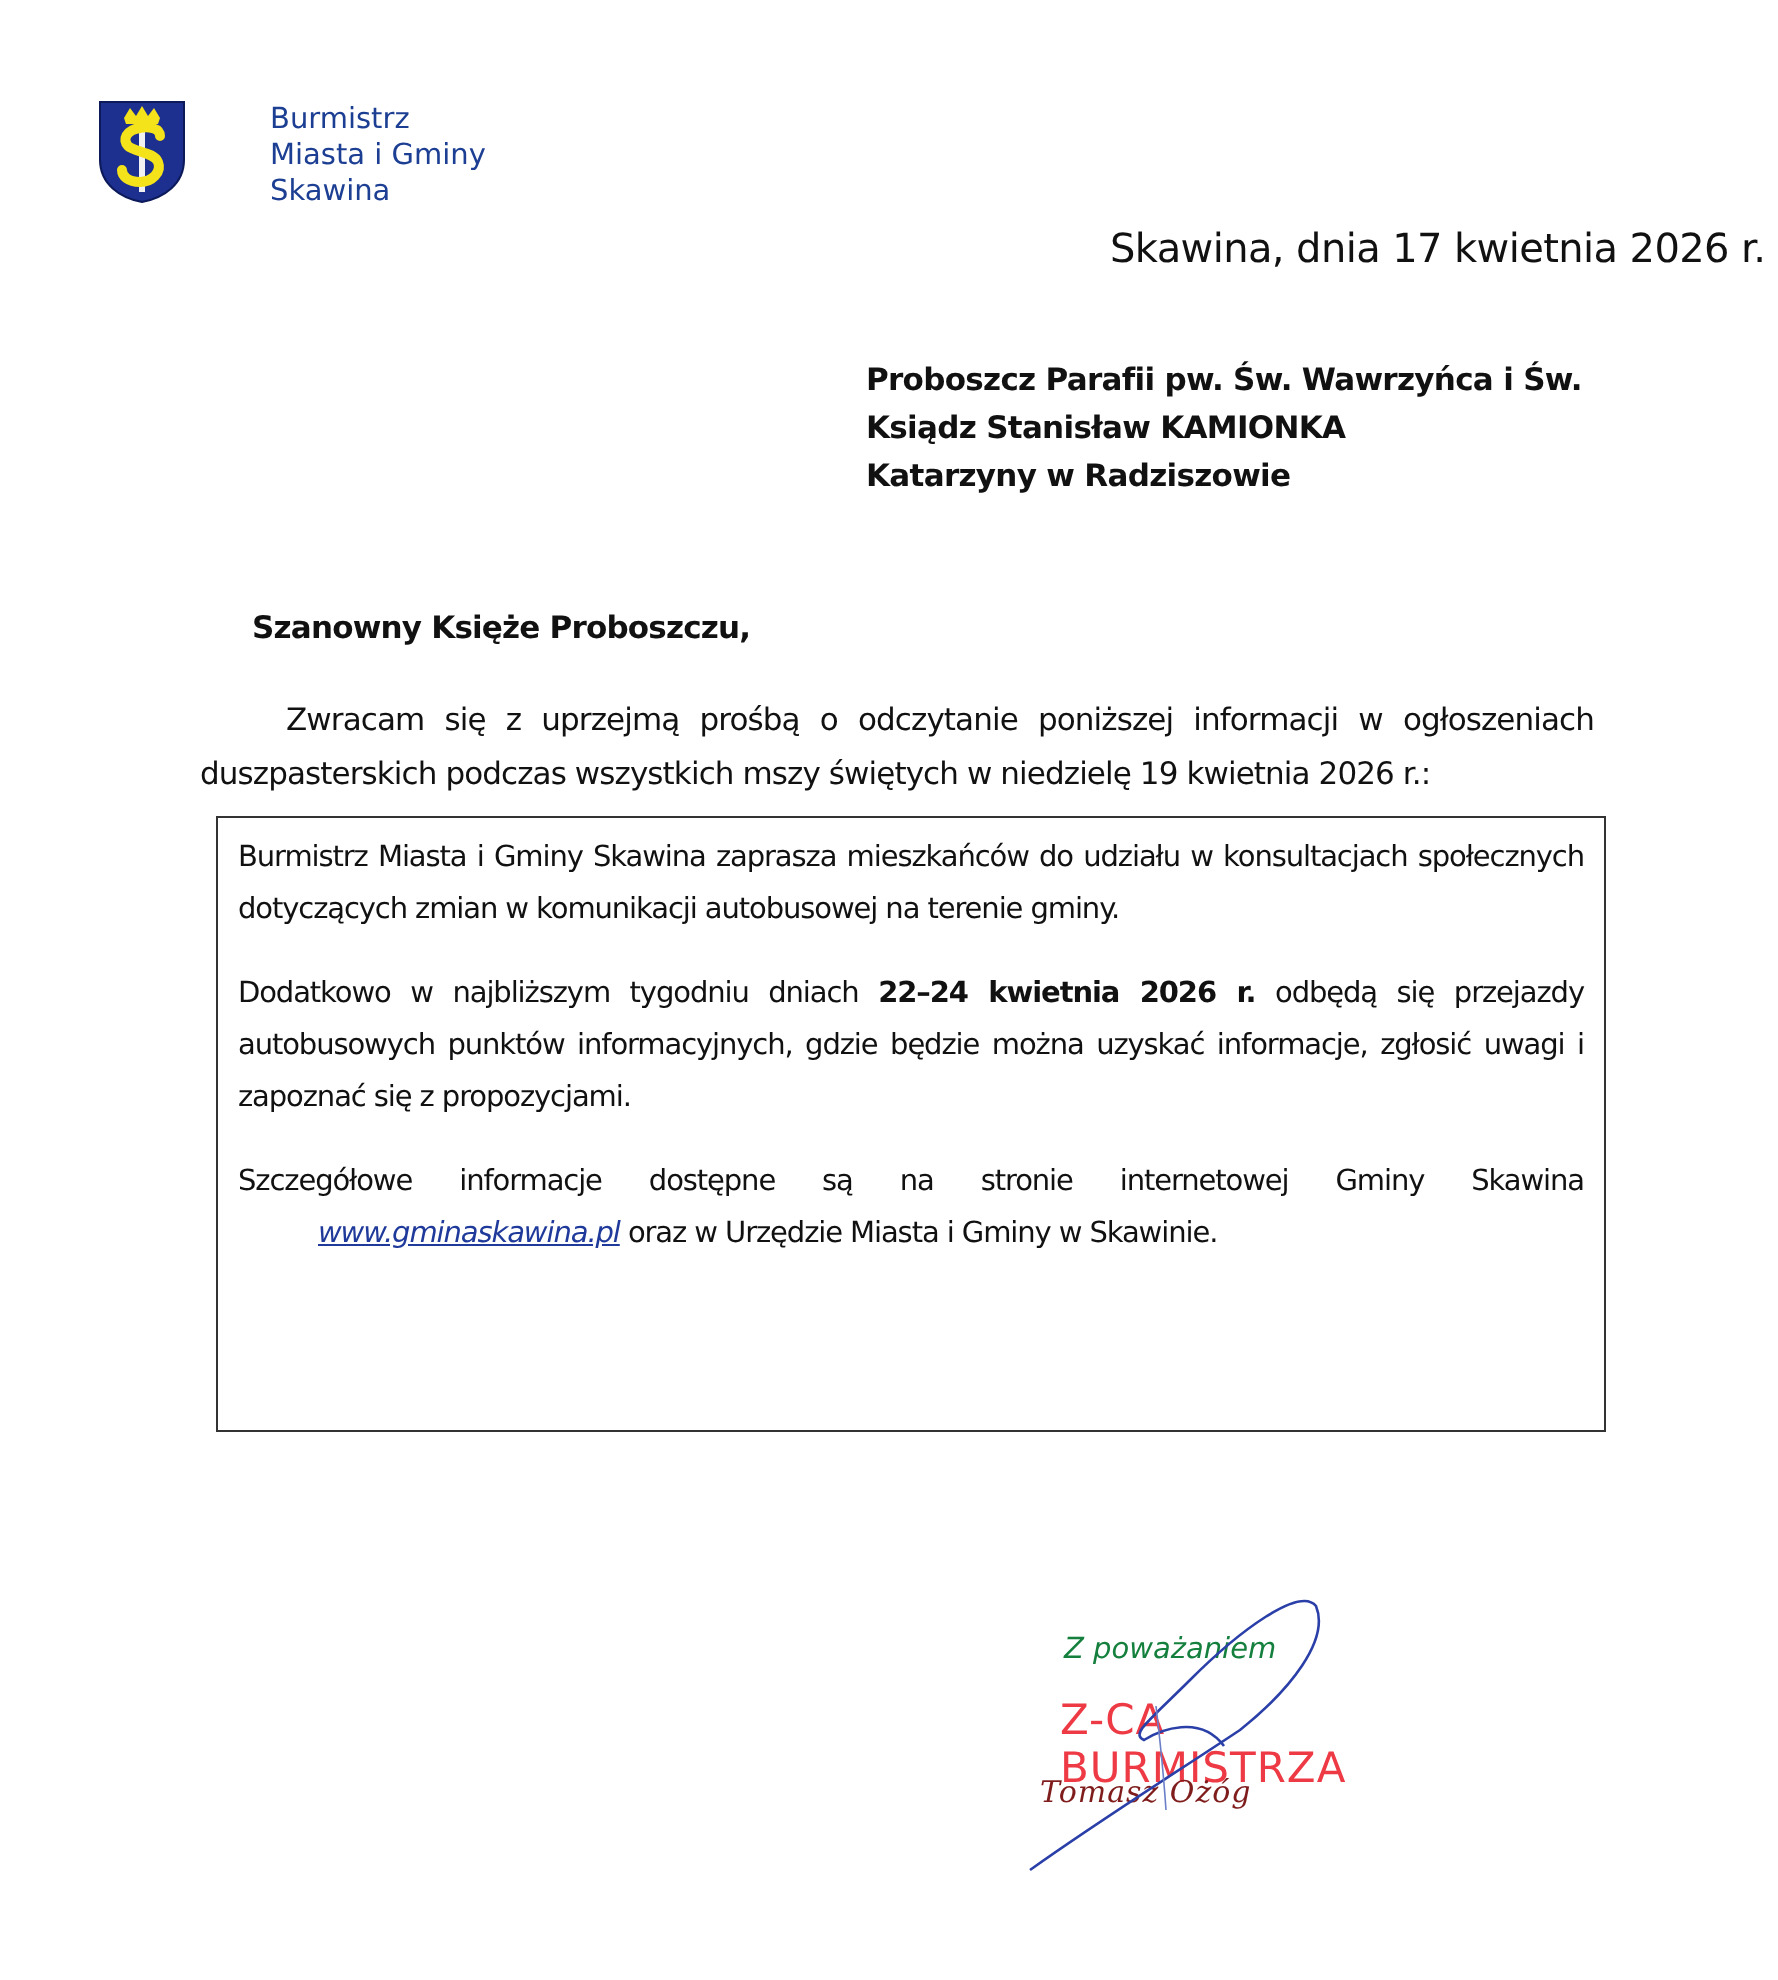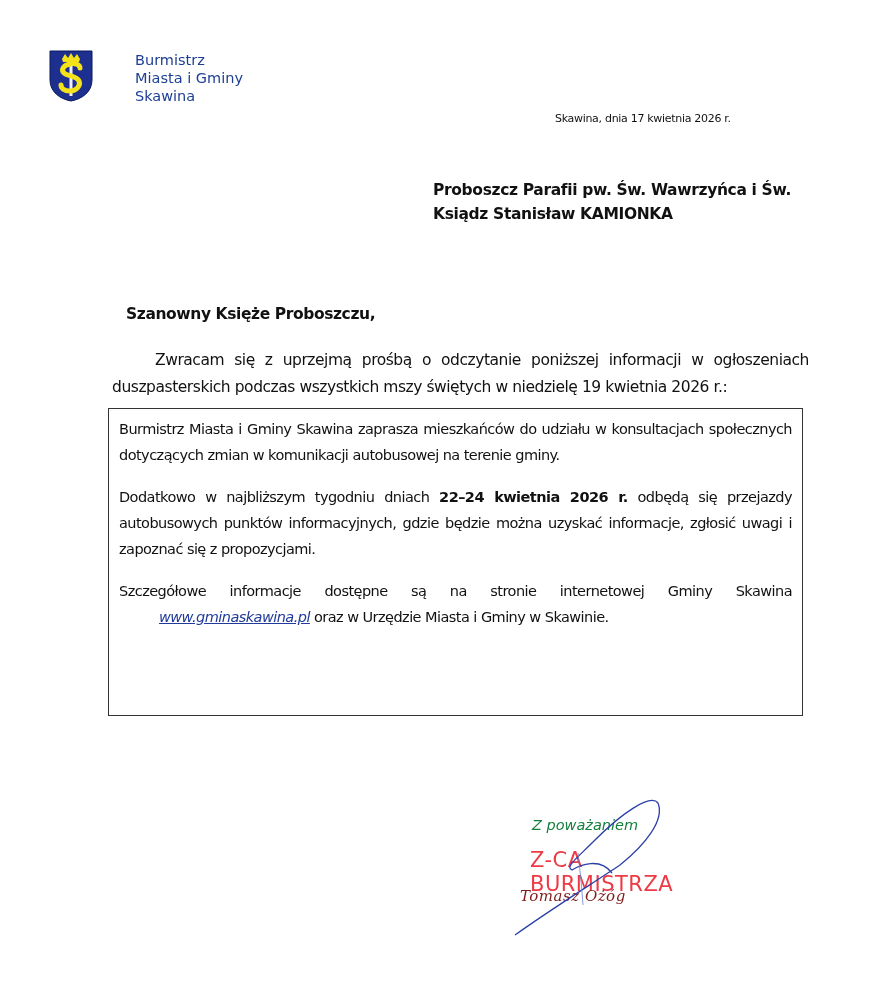--- a/index.html
+++ b/index.html
@@ -3,25 +3,25 @@
 <meta charset="utf-8">
 <style>
   html, body { margin: 0; padding: 0; }
   body {
     width: 889px; height: 990px; background: #ffffff; position: relative; overflow: hidden;
     font-family: "Liberation Sans", sans-serif; color: #111;
   }
   .logo { position: absolute; left: 49px; top: 50px; width: 44px; height: 52px; }
   .org { position: absolute; left: 111px; top: 51px; color: #1d3f93; font-size: 14.5px; line-height: 18px; font-family: "DejaVu Sans", sans-serif; margin-left: 24px; }
   .org div { white-space: nowrap; }
-  .date { position: absolute; left: 555px; top: 112px; font-size: 11px; font-family: "DejaVu Sans", sans-serif; letter-spacing: -0.3px; }
+  .date { position: absolute; left: 555px; top: 112px; font-size: 20px; font-family: "DejaVu Sans", sans-serif; letter-spacing: -0.3px; }
   .recipient { position: absolute; left: 433px; top: 178px; font-size: 15.5px; line-height: 24px; font-family: "DejaVu Sans", sans-serif; letter-spacing: -0.35px; }
   .recipient .b { font-weight: bold; }
   .salutation { position: absolute; left: 126px; top: 305px; font-size: 15.5px; font-weight: bold; font-family: "DejaVu Sans", sans-serif; letter-spacing: -0.4px; }
-  .intro { position: absolute; left: 112px; top: 347px; width: 697px; font-size: 15.5px; line-height: 27px; text-align: justify; font-family: "DejaVu Sans", sans-serif; letter-spacing: -0.45px; }
+  .intro { position: absolute; left: 100px; top: 347px; width: 697px; font-size: 15.5px; line-height: 27px; text-align: justify; font-family: "DejaVu Sans", sans-serif; letter-spacing: -0.45px; }
   .intro .indent { display: inline-block; width: 43px; }
   .box {
     position: absolute; left: 108px; top: 408px; width: 695px; height: 308px;
     border: 1.5px solid #333; box-sizing: border-box;
     padding: 7px 10px 0 10px; font-size: 14.5px; line-height: 26px; font-family: "DejaVu Sans", sans-serif; letter-spacing: -0.55px;
   }
   .box p { margin: 0 0 16px 0; text-align: justify; }
   .box b { font-weight: bold; }
   .box a { color: #1f3a9a; font-style: italic; text-decoration: underline; margin-left: 40px; }
   .sign { position: absolute; left: 480px; top: 795px; width: 220px; height: 150px; }
@@ -44,20 +44,21 @@
   <div>Burmistrz</div>
   <div>Miasta i Gminy</div>
   <div>Skawina</div>
 </div>
 
 <div class="date">Skawina, dnia 17 kwietnia 2026 r.</div>
 
 <div class="recipient">
   <div class="b">Proboszcz Parafii pw. Św. Wawrzyńca i Św.</div>
   <div class="b">Ksiądz Stanisław KAMIONKA</div>
+  <div class="b">Katarzyny w Radziszowie</div>
 </div>
 
 <div class="salutation">Szanowny Księże Proboszczu,</div>
 
 <div class="intro"><span class="indent"></span><span>Zwracam się z uprzejmą prośbą o odczytanie poniższej informacji w ogłoszeniach duszpasterskich podczas wszystkich mszy świętych w niedzielę 19 kwietnia 2026 r.:</span></div>
 
 <div class="box">
   <p>Burmistrz Miasta i Gminy Skawina zaprasza mieszkańców do udziału w konsultacjach społecznych dotyczących zmian w komunikacji autobusowej na terenie gminy.</p>
   <p><span>Dodatkowo w najbliższym tygodniu dniach </span><b>22–24 kwietnia 2026 r.</b><span> odbędą się przejazdy autobusowych punktów informacyjnych, gdzie będzie można uzyskać informacje, zgłosić uwagi i zapoznać się z propozycjami.</span></p>
   <p><span>Szczegółowe informacje dostępne są na stronie internetowej Gminy Skawina </span><a>www.gminaskawina.pl</a><span> oraz w Urzędzie Miasta i Gminy w Skawinie.</span></p>

